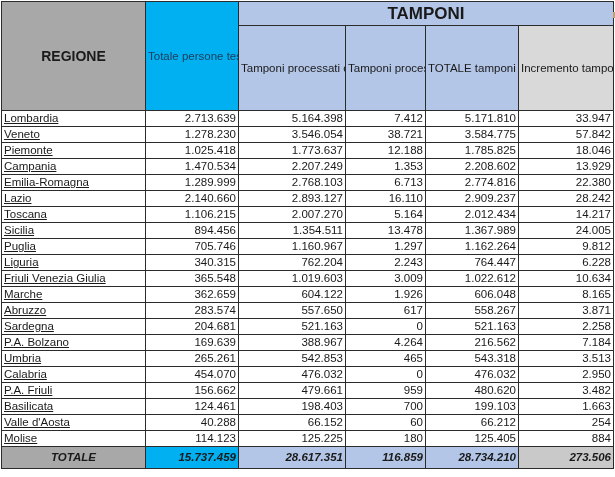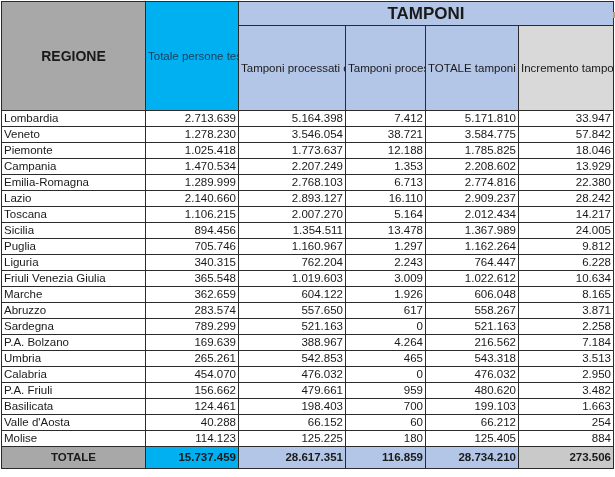--- a/index.html
+++ b/index.html
@@ -33,23 +33,23 @@
   th.tamponi-group {
     background: #b4c6e7; font-weight: bold; text-align: center; height: 23px; font-size: 17px;
   }
   th.sub-head {
     background: #b4c6e7; font-weight: normal; text-align: center; white-space: normal; line-height: 14px; height: 84px; font-size: 11.5px;
   }
   th.incr-head {
     background: #d9d9d9; font-weight: normal; text-align: center; white-space: normal; line-height: 14px; font-size: 11.5px;
   }
   td { height: 15px; line-height: 15px; }
-  td.region { text-align: left; }
+  td.region { text-align: left; text-decoration: underline; }
   td.num { text-align: right; }
-  tr.total-row td { height: 21px; font-weight: bold; }
+  tr.total-row td { height: 21px; font-weight: bold; font-style: italic; }
   tr.total-row td.total-label { background: #a8a8a8; text-align: center; }
   tr.total-row td.total-testate { background: #00b0f0; text-align: right; }
   tr.total-row td.total-blue { background: #b4c6e7; text-align: right; }
   tr.total-row td.total-grey { background: #c9c9c9; text-align: right; padding-left: 14px; }
   .edge-mark { position: absolute; right: 0; top: 12px; width: 2px; height: 6px; background: #c8a070; }
 </style>
 </head>
 <body>
 
 <table class="covid">
@@ -174,21 +174,21 @@
       <tr>
         <td class="region">Abruzzo</td>
         <td class="num">283.574</td>
         <td class="num">557.650</td>
         <td class="num">617</td>
         <td class="num">558.267</td>
         <td class="num">3.871</td>
       </tr>
       <tr>
         <td class="region">Sardegna</td>
-        <td class="num">789.299</td>
+        <td class="num">204.681</td>
         <td class="num">521.163</td>
         <td class="num">0</td>
         <td class="num">521.163</td>
         <td class="num">2.258</td>
       </tr>
       <tr>
         <td class="region">P.A. Bolzano</td>
         <td class="num">169.639</td>
         <td class="num">388.967</td>
         <td class="num">4.264</td>

